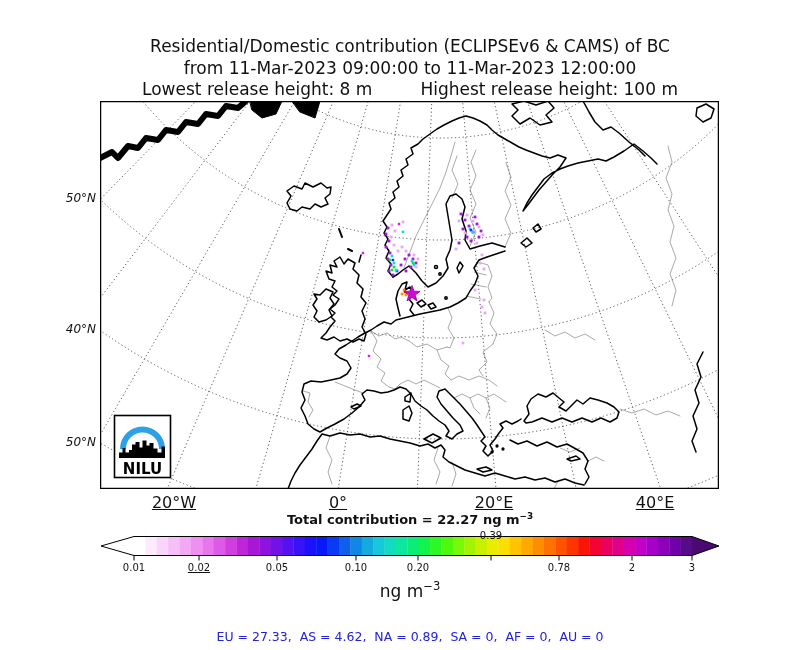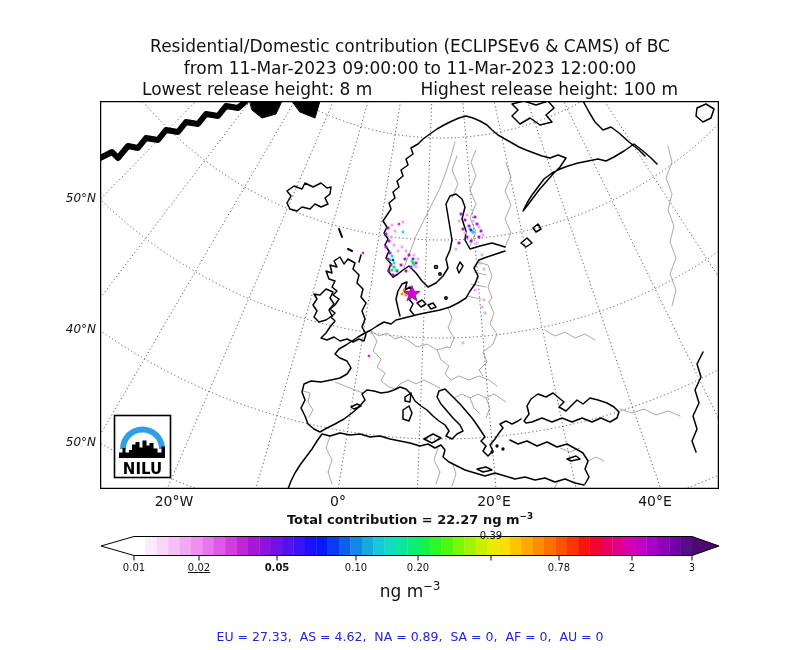--- a/index.html
+++ b/index.html
@@ -1,21 +1,21 @@
 <!DOCTYPE html>
 <html><head>
 <meta charset="utf-8">
 <style>
   html,body{margin:0;padding:0;background:#fff;}
   .fig{position:relative;width:792px;height:650px;background:#fff;overflow:hidden;
        font-family:"DejaVu Sans",sans-serif;color:#111;}
   .tline{position:absolute;left:10px;width:800px;text-align:center;font-size:17px;}
   .t3{display:flex;justify-content:center;gap:48px;}
   .latlab{position:absolute;left:42px;width:54px;text-align:right;font-size:12px;font-style:italic;}
-  .lonlab{position:absolute;width:60px;text-align:center;font-size:14px;}
+  .lonlab{position:absolute;width:60px;text-align:center;font-size:16px;text-decoration:underline;}
   .total{position:absolute;left:10px;width:800px;text-align:center;font-size:13px;font-weight:bold;}
   .cbtick{position:absolute;width:44px;text-align:center;font-size:10px;}
   .unit{position:absolute;left:10px;width:800px;text-align:center;font-size:17px;}
   .footer{position:absolute;left:10px;width:800px;text-align:center;font-size:12.5px;
           color:#2222dd;white-space:pre;}
   sup{font-size:68%;}
   svg{position:absolute;}
 </style>
 </head>
 <body>
@@ -303,21 +303,21 @@
       <line x1="692" y1="555.5" x2="692" y2="560.5" stroke="#000" stroke-width="1"></line>
     </svg>
 
   <div class="total" style="top:511px"><span>Total contribution = 22.27 ng m</span><sup>−3</sup></div>
 
   <div class="unit" style="top:579px"><span>ng m</span><sup>−3</sup></div>
 
   <div class="footer" style="top:629px">EU = 27.33,  AS = 4.62,  NA = 0.89,  SA = 0,  AF = 0,  AU = 0</div>
 <div class="cbtick" style="left: 112px; top: 562px;">0.01</div>
     <div class="cbtick" style="left: 177px; top: 562px; text-decoration: underline;">0.02</div>
-    <div class="cbtick" style="left: 255px; top: 562px; font-weight: bold;">0.05</div>
+    <div class="cbtick" style="left: 255px; top: 562px;">0.05</div>
     <div class="cbtick" style="left: 334px; top: 562px;">0.10</div>
     <div class="cbtick" style="left: 396px; top: 562px;">0.20</div>
     <div class="cbtick" style="left: 469px; top: 530px;">0.39</div>
     <div class="cbtick" style="left: 537px; top: 562px;">0.78</div>
     <div class="cbtick" style="left: 610px; top: 562px;">2</div>
     <div class="cbtick" style="left: 670px; top: 562px;">3</div>
     <div class="latlab" style="top: 191px;">50°N</div>
     <div class="latlab" style="top: 322px;">40°N</div>
     <div class="latlab" style="top: 435px;">50°N</div>
     <div class="lonlab" style="left: 144px; top: 493px;">20°W</div>

